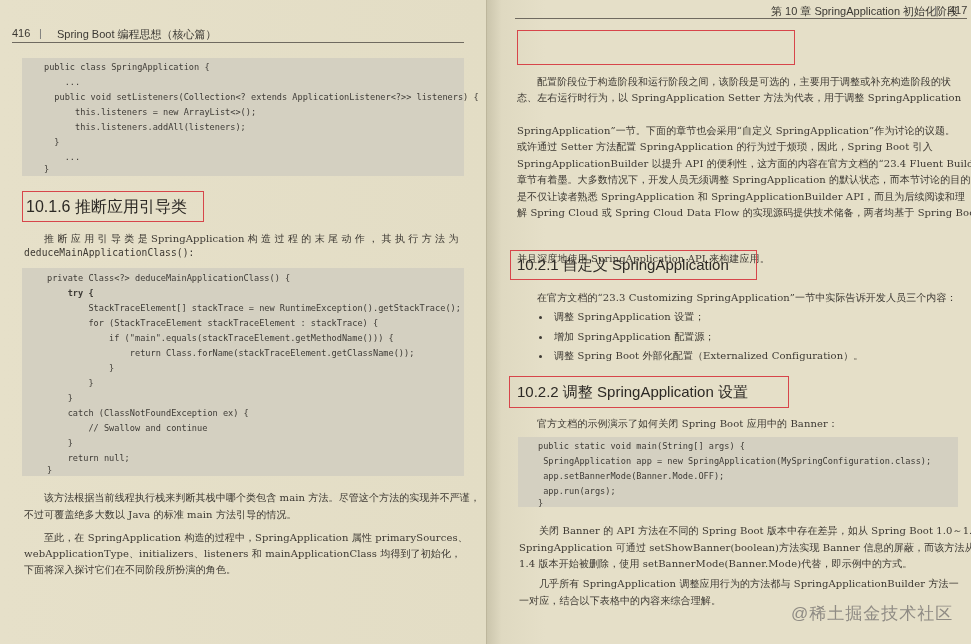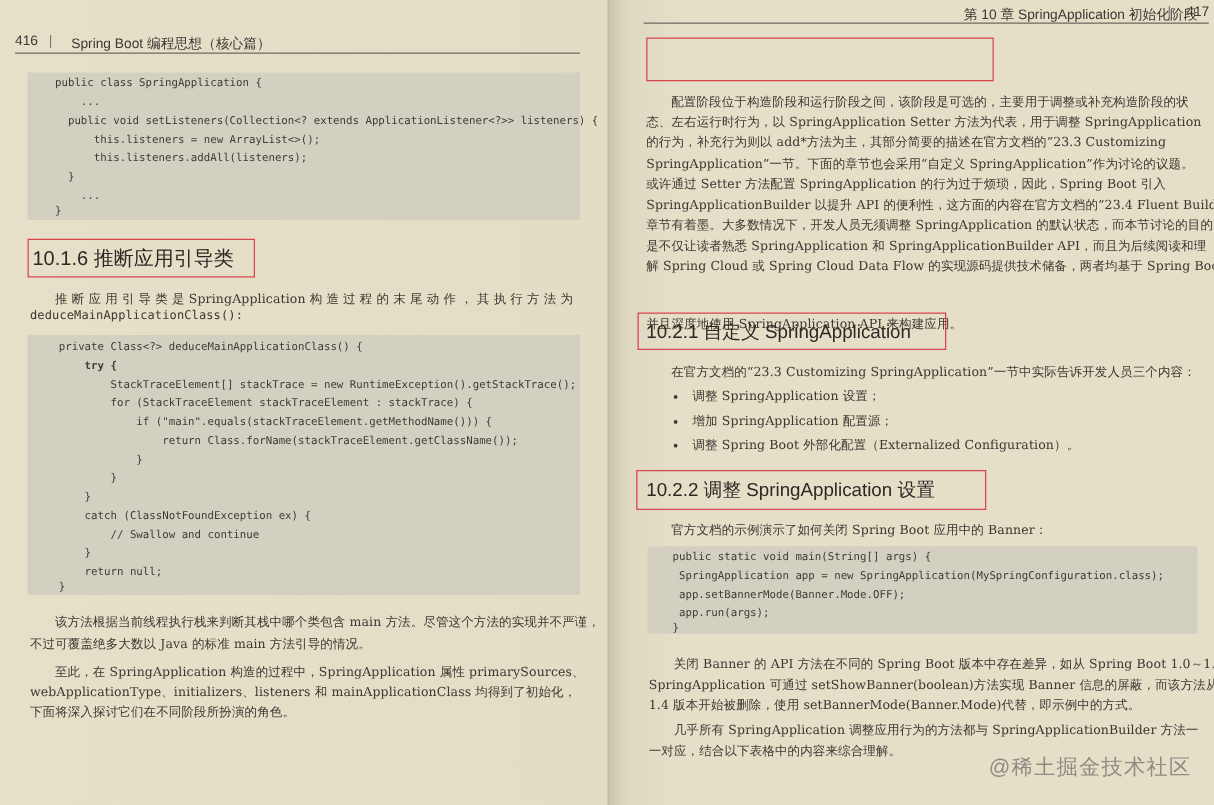--- a/index.html
+++ b/index.html
@@ -86,21 +86,20 @@
 <div class="page page-right">
   <span class="abs running-head" style="left:284px;top:4px;">第 10 章   SpringApplication 初始化阶段</span>
   <span class="abs running-head" style="left:447px;top:4px;color:#777;">|</span>
   <span class="abs running-head" style="left:462px;top:4px;">417</span>
   <div class="head-rule" style="left:28px;top:18px;width:452px;"></div>
 
   <div class="red-box" style="left:30px;top:30px;width:278px;height:35px;"></div>
 
   <div class="para-line" style="left:50px;top:75px;">配置阶段位于构造阶段和运行阶段之间，该阶段是可选的，主要用于调整或补充构造阶段的状</div>
   <div class="para-line" style="left:30px;top:91px;">态、左右运行时行为，以 SpringApplication Setter 方法为代表，用于调整 SpringApplication</div>
-  <div class="para-line" style="left:30px;top:107px;">的行为，补充行为则以 add*方法为主，其部分简要的描述在官方文档的“23.3 Customizing</div>
   <div class="para-line" style="left:30px;top:124px;">SpringApplication”一节。下面的章节也会采用“自定义 SpringApplication”作为讨论的议题。</div>
   <div class="para-line" style="left:30px;top:140px;">或许通过 Setter 方法配置 SpringApplication 的行为过于烦琐，因此，Spring Boot 引入</div>
   <div class="para-line" style="left:30px;top:157px;">SpringApplicationBuilder 以提升 API 的便利性，这方面的内容在官方文档的“23.4 Fluent Builder API”</div>
   <div class="para-line" style="left:30px;top:173px;">章节有着墨。大多数情况下，开发人员无须调整 SpringApplication 的默认状态，而本节讨论的目的</div>
   <div class="para-line" style="left:30px;top:190px;">是不仅让读者熟悉 SpringApplication 和 SpringApplicationBuilder API，而且为后续阅读和理</div>
   <div class="para-line" style="left:30px;top:206px;">解 Spring Cloud 或 Spring Cloud Data Flow 的实现源码提供技术储备，两者均基于 Spring Boot 开发，</div>
   <div class="para-line" style="left:30px;top:223px;margin-top:29px;">并且深度地使用 SpringApplication API 来构建应用。</div>
 
   <div class="red-box" style="left:23px;top:250px;width:247px;height:30px;"></div>
   <div class="heading h3" style="left:30px;top:256px;">10.2.1   自定义 SpringApplication</div>

